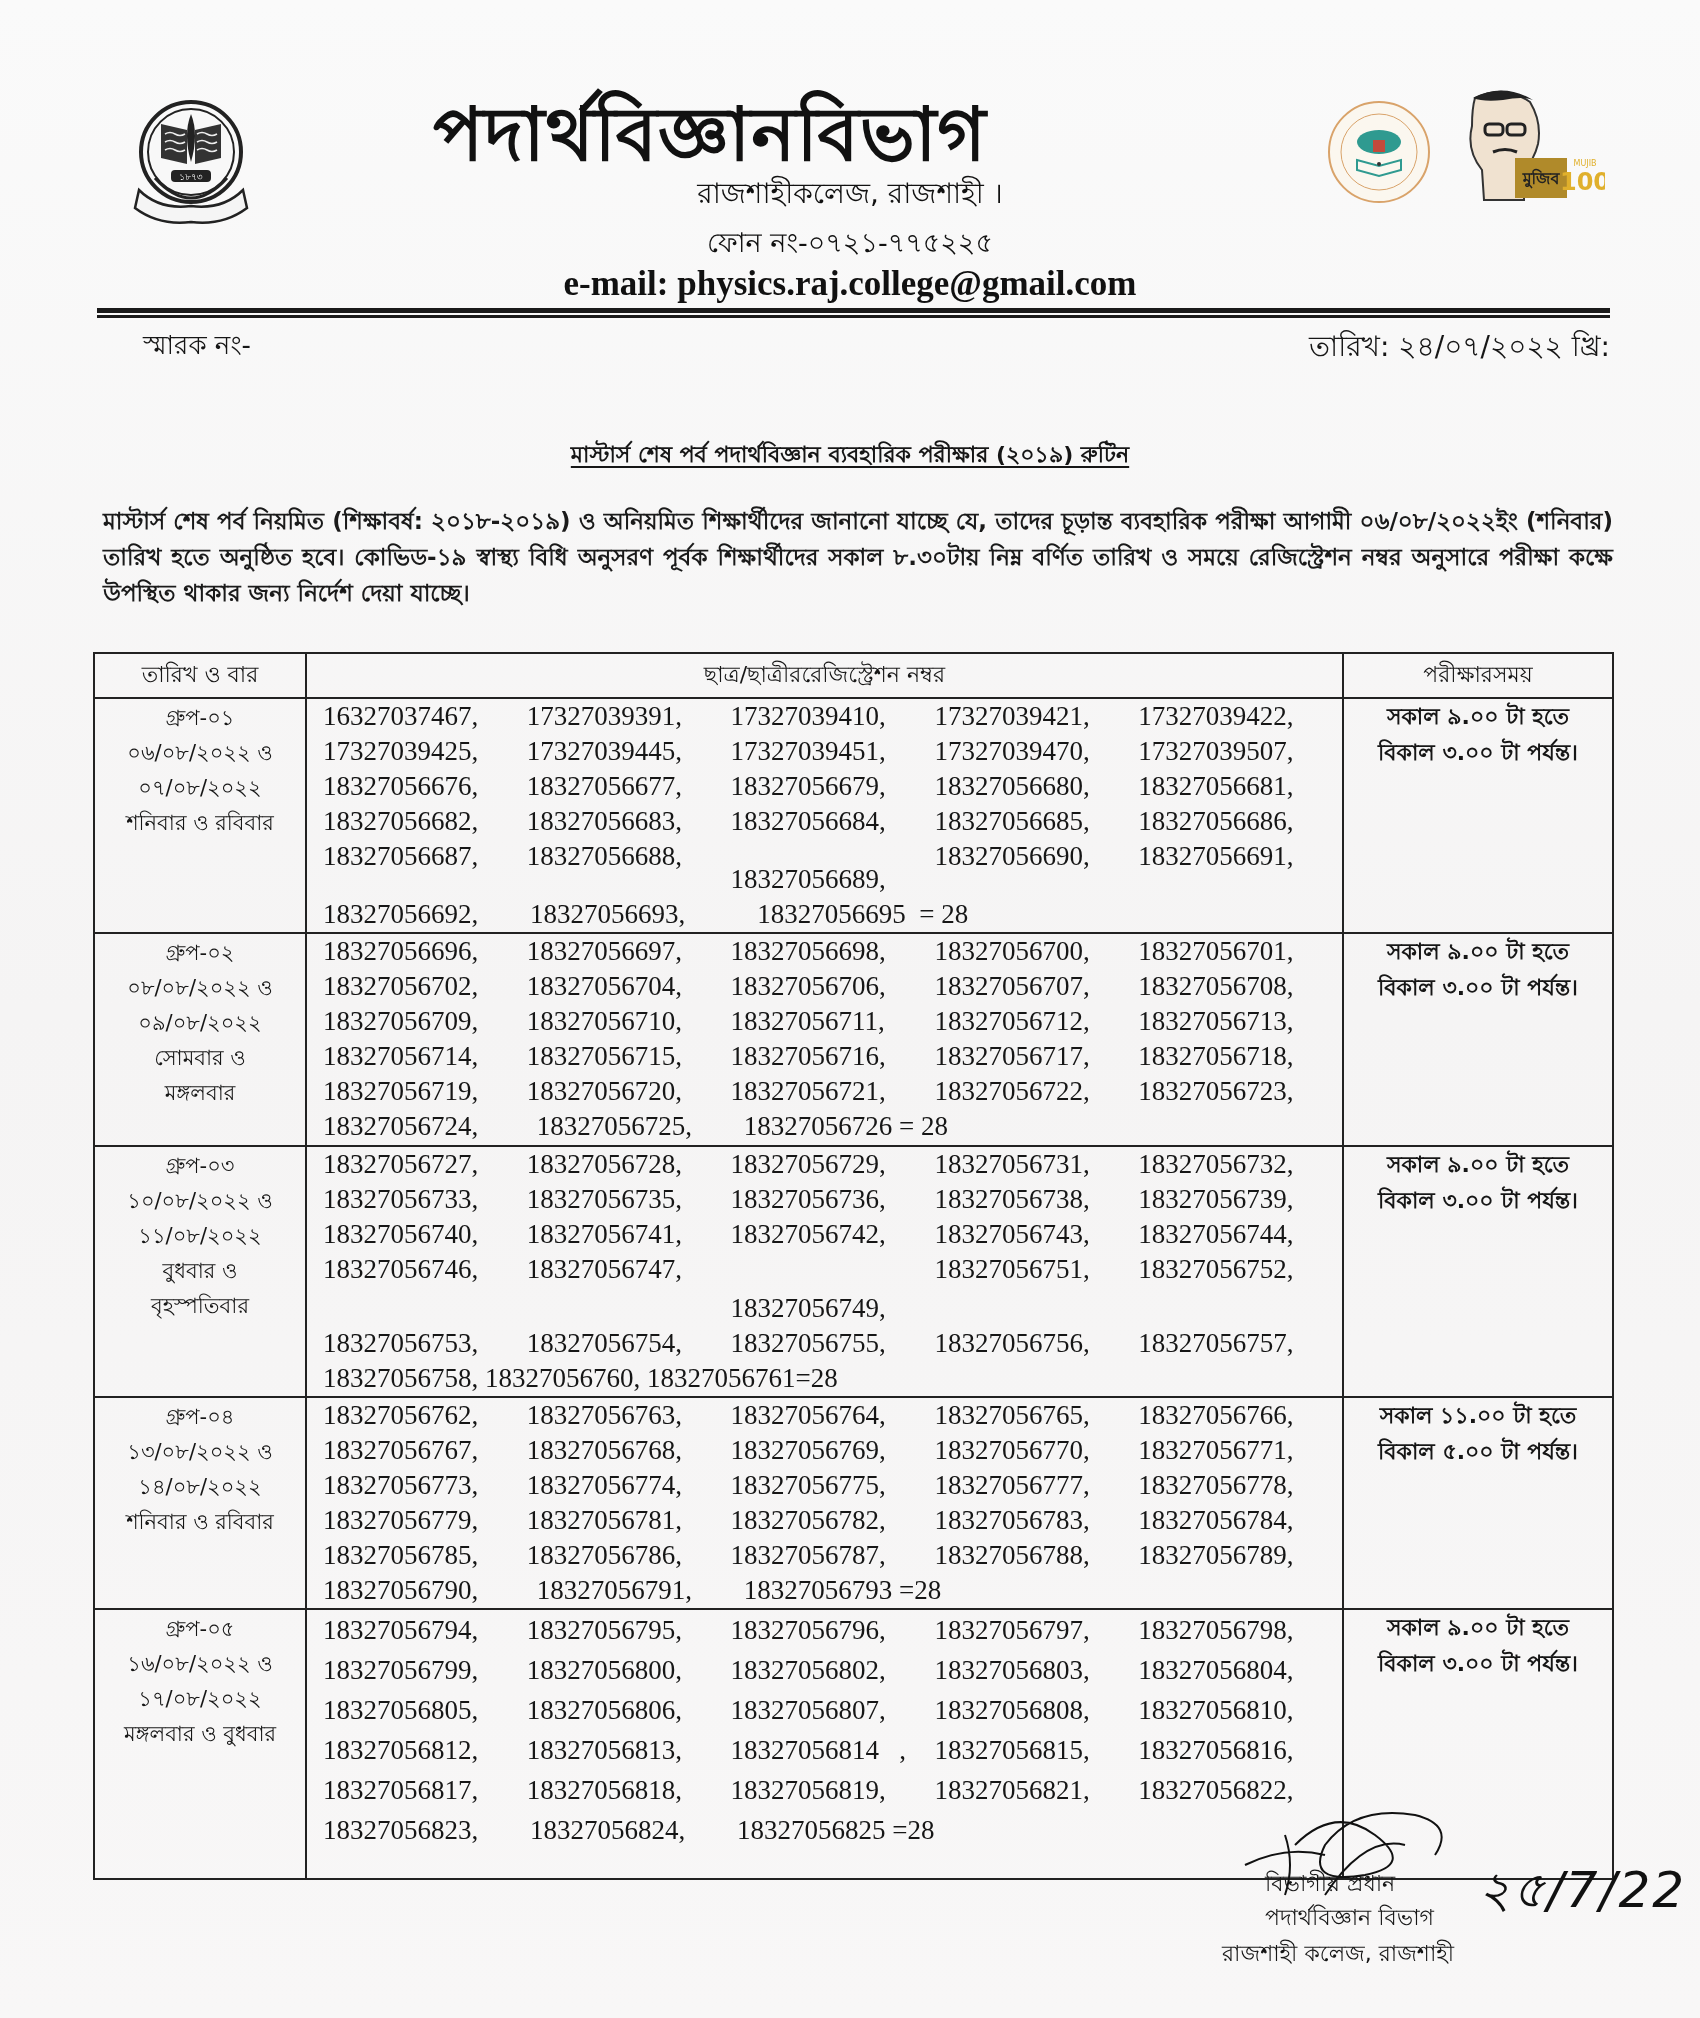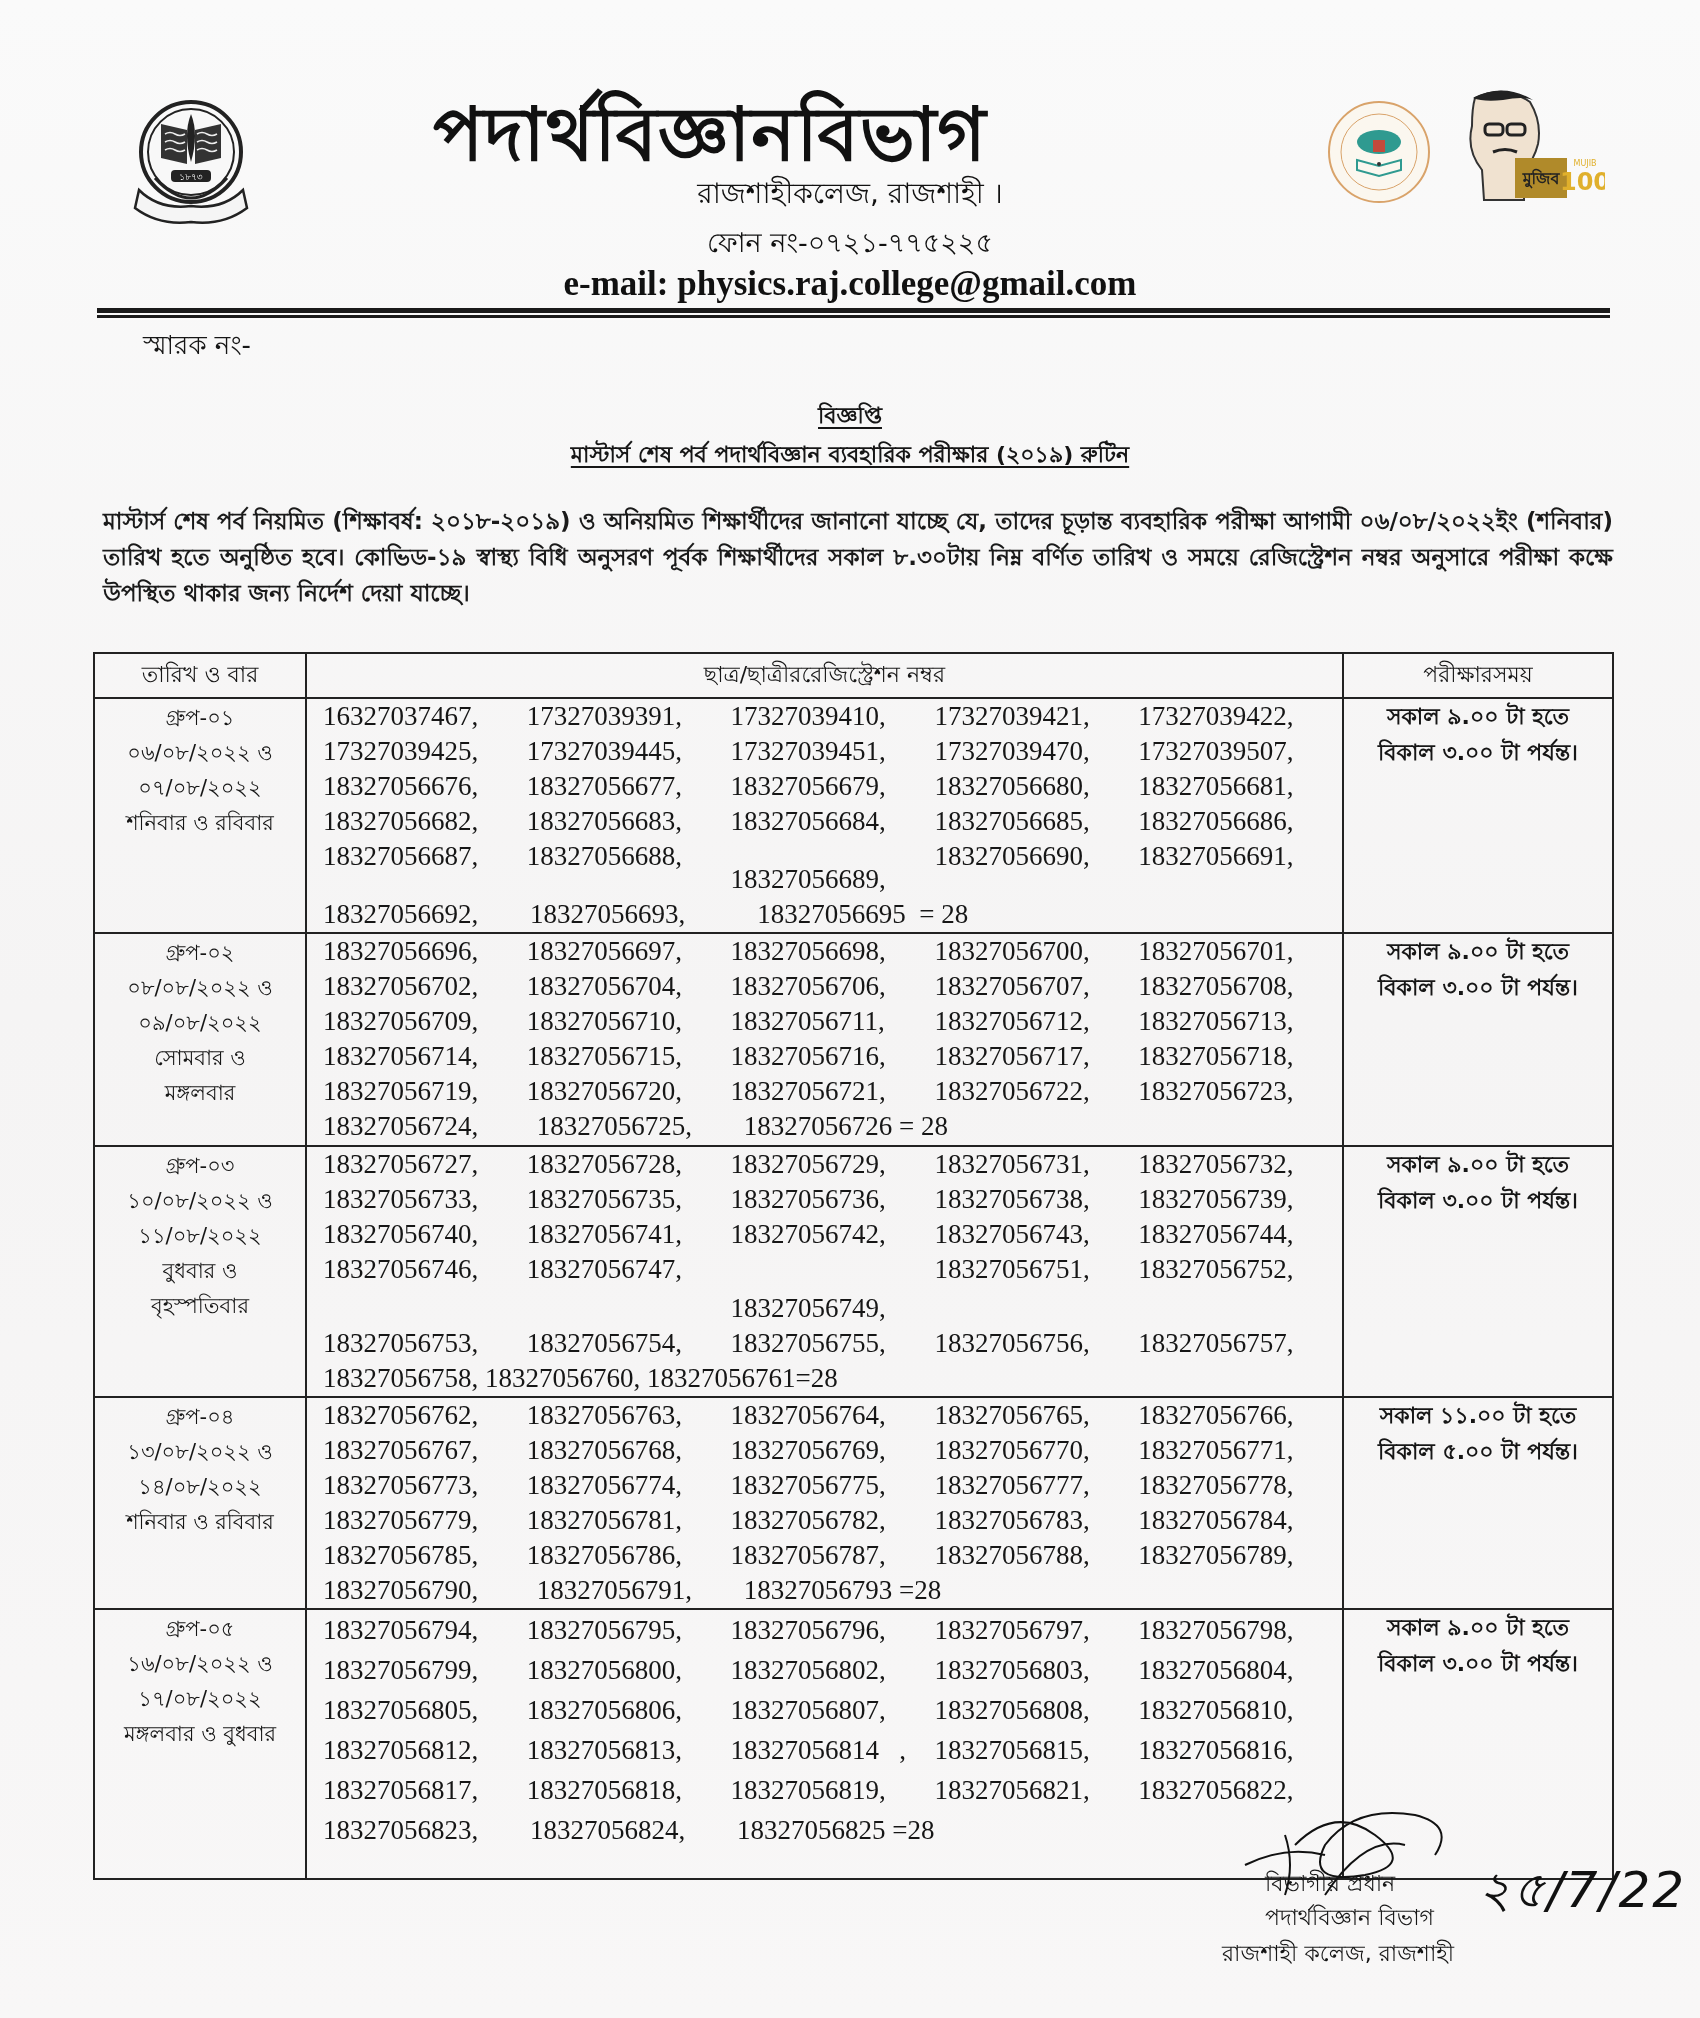--- a/index.html
+++ b/index.html
@@ -115,22 +115,22 @@
 
   <div class="dept-title">পদার্থবিজ্ঞানবিভাগ</div>
   <div class="college-line">রাজশাহীকলেজ, রাজশাহী ।</div>
   <div class="phone-line">ফোন নং-০৭২১-৭৭৫২২৫</div>
   <div class="email-line">e-mail: physics.raj.college@gmail.com</div>
 
   <div class="rule r1"></div>
   <div class="rule r2"></div>
 
   <div class="memo-no">স্মারক নং-</div>
-
-  <div class="notice-title"><span>বিজ্ঞপ্তি</span></div>
+  <div class="memo-date">তারিখ: ২৪/০৭/২০২২ খ্রি:</div>
+
   <div class="notice-sub"><span>মাস্টার্স  শেষ পর্ব পদার্থবিজ্ঞান ব্যবহারিক পরীক্ষার (২০১৯) রুটিন</span></div>
 
   <p class="body-text">মাস্টার্স শেষ পর্ব নিয়মিত (শিক্ষাবর্ষ: ২০১৮-২০১৯) ও অনিয়মিত শিক্ষার্থীদের জানানো যাচ্ছে যে, তাদের চূড়ান্ত ব্যবহারিক পরীক্ষা আগামী ০৬/০৮/২০২২ইং (শনিবার) তারিখ হতে অনুষ্ঠিত হবে। কোভিড-১৯ স্বাস্থ্য বিধি অনুসরণ পূর্বক শিক্ষার্থীদের সকাল ৮.৩০টায় নিম্ন বর্ণিত তারিখ ও সময়ে  রেজিস্ট্রেশন নম্বর অনুসারে পরীক্ষা কক্ষে উপস্থিত থাকার জন্য নির্দেশ দেয়া যাচ্ছে।</p>
 
   <table class="routine">
     <colgroup>
       <col class="col-date">
         <col class="col-reg">
         <col class="col-time">
     </colgroup>

